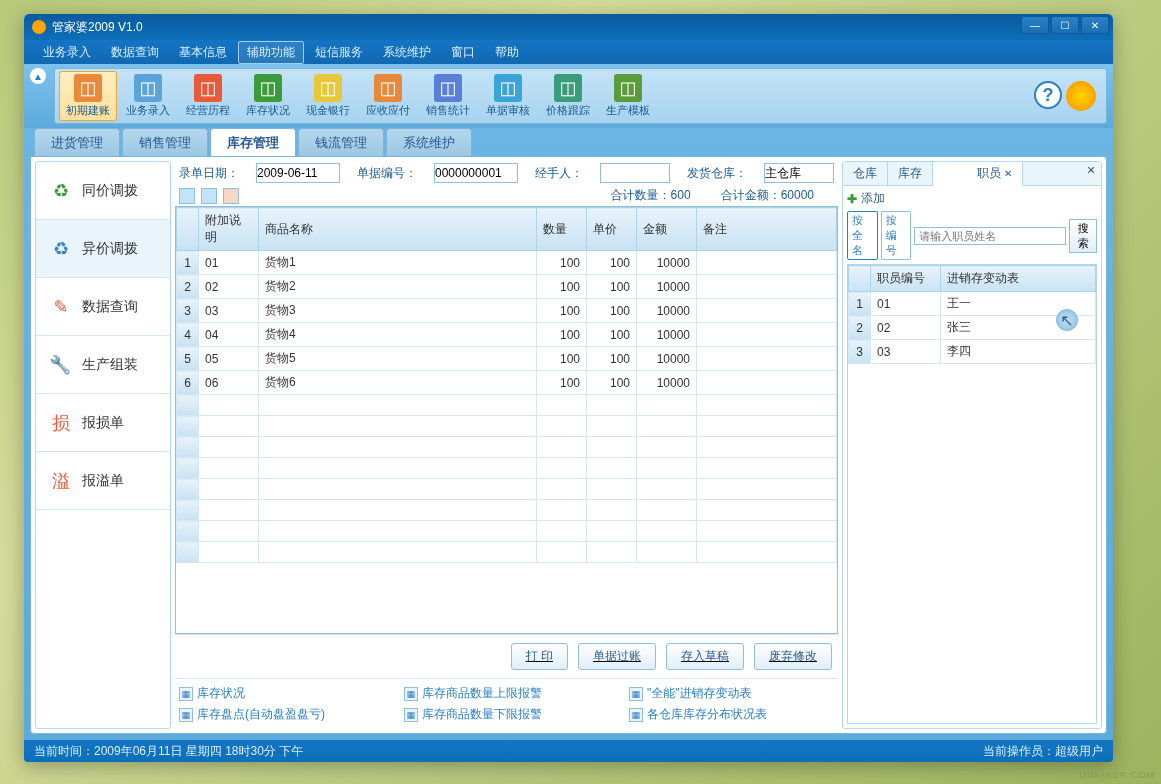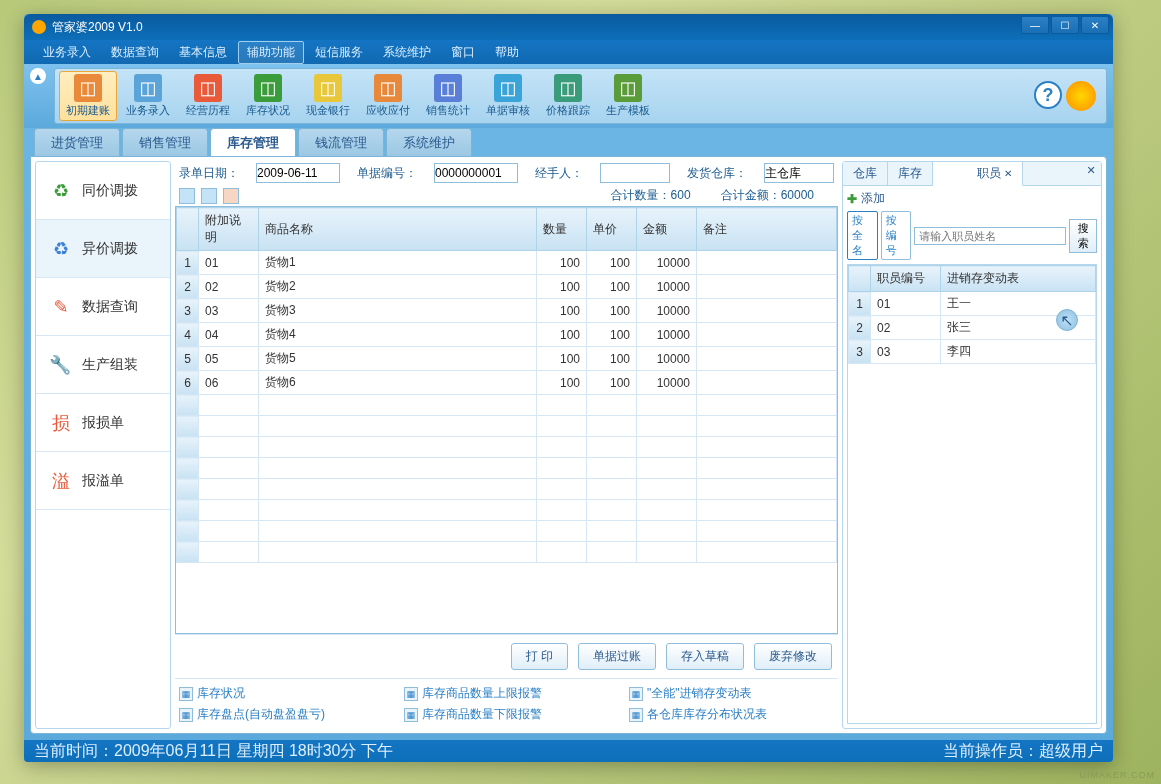--- a/index.html
+++ b/index.html
@@ -49,21 +49,21 @@
 .grid-toolbar { display: flex; align-items: center; padding: 2px 4px; gap: 6px; font-size: 12px; color: #1a5a8e; text-align: center; }
 .grid-tool-icon { width: 16px; height: 16px; background: #c4e3f7; border: 1px solid #8fbedd; cursor: pointer; }
 .summary { margin-left: auto; display: flex; gap: 30px; padding-right: 20px; }
 
 .grid { border: 1px solid #8fbedd; flex: 1; min-height: 280px; overflow: auto; position: relative; }
 table { border-collapse: collapse; width: 100%; font-size: 12px; }
 th { background: linear-gradient(#e8f3fb, #c8e2f3); border: 1px solid #aed4ea; padding: 4px 6px; text-align: left; font-weight: normal; color: #333; position: sticky; top: 0; }
 td { border: 1px solid #d5e7f5; padding: 3px 6px; color: #333; }
 td.num { text-align: right; }
 
-.action-bar { display: flex; justify-content: flex-end; gap: 10px; padding: 8px 6px; border-top: 1px solid #d5e7f5; }
+.action-bar { display: flex; justify-content: flex-end; gap: 10px; padding: 8px 6px; border-top: 1px solid #d5e7f5; text-decoration: underline; }
 .action-btn { background: linear-gradient(#fff, #e0eef8); border: 1px solid #8fbedd; border-radius: 3px; padding: 4px 14px; font-size: 12px; color: #2a5a8e; cursor: pointer; }
 
 .links-area { border-top: 1px solid #d5e7f5; padding: 6px 4px; display: grid; grid-template-columns: 1fr 1fr 1fr; gap: 4px 20px; font-size: 12px; }
 .link-item { display: flex; align-items: center; gap: 4px; color: #2a7fc5; cursor: pointer; }
 .link-icon { width: 14px; height: 14px; border: 1px solid #8fbedd; background: #e8f3fb; display: inline-flex; align-items: center; justify-content: center; font-size: 9px; }
 
 .right-panel { width: 260px; border: 1px solid #b5d7ee; border-radius: 3px; display: flex; flex-direction: column; position: relative; }
 .right-close { position: absolute; right: 3px; top: 2px; width: 14px; height: 14px; color: #2a5a8e; font-size: 11px; cursor: pointer; text-align: center; }
 .right-tabs { display: flex; border-bottom: 1px solid #b5d7ee; background: #eaf4fb; }
 .right-tab { padding: 3px 10px; font-size: 12px; border-right: 1px solid #b5d7ee; cursor: pointer; color: #2a5a8e; display: flex; align-items: center; gap: 3px; }
@@ -72,21 +72,21 @@
 .right-body { padding: 4px; display: flex; flex-direction: column; gap: 4px; flex: 1; }
 .add-row { display: flex; align-items: center; gap: 4px; font-size: 12px; color: #2a5a8e; cursor: pointer; }
 .add-icon { color: #3a9c3a; font-weight: bold; }
 .search-row { display: flex; gap: 3px; align-items: center; font-size: 11px; }
 .chip { border: 1px solid #8fbedd; border-radius: 2px; padding: 1px 4px; color: #2a7fc5; cursor: pointer; }
 .search-input { border: 1px solid #8fbedd; padding: 2px 4px; flex: 1; font-size: 11px; }
 .search-btn { border: 1px solid #8fbedd; background: linear-gradient(#fff, #e0eef8); padding: 1px 6px; font-size: 11px; cursor: pointer; }
 .right-grid { border: 1px solid #b5d7ee; flex: 1; overflow: auto; position: relative; }
 .right-grid .float-btn { position: absolute; right: 18px; top: 44px; width: 22px; height: 22px; border-radius: 50%; background: radial-gradient(#bde0f7, #8fbedd); border: 1px solid #7ab5d8; display: flex; align-items: center; justify-content: center; color: #2a5a8e; cursor: pointer; }
 
-.statusbar { height: 22px; background: linear-gradient(#1475c4, #0d6fb8); color: #dbefff; font-size: 16px; display: flex; align-items: center; padding: 0 10px; justify-content: space-between; }
+.statusbar { height: 22px; background: linear-gradient(#1475c4, #0d6fb8); color: #dbefff; font-size: 12px; display: flex; align-items: center; padding: 0 10px; justify-content: space-between; }
 .watermark { position: absolute; right: 6px; bottom: 4px; font-size: 9px; color: #8a9a5a; letter-spacing: 1px; }
 </style>
 </head>
 <body>
 
 <div class="window">
   <div class="titlebar">
     <div class="titlebar-icon"></div>
     <div class="titlebar-text">管家婆2009 V1.0</div>
     <div class="win-controls">

